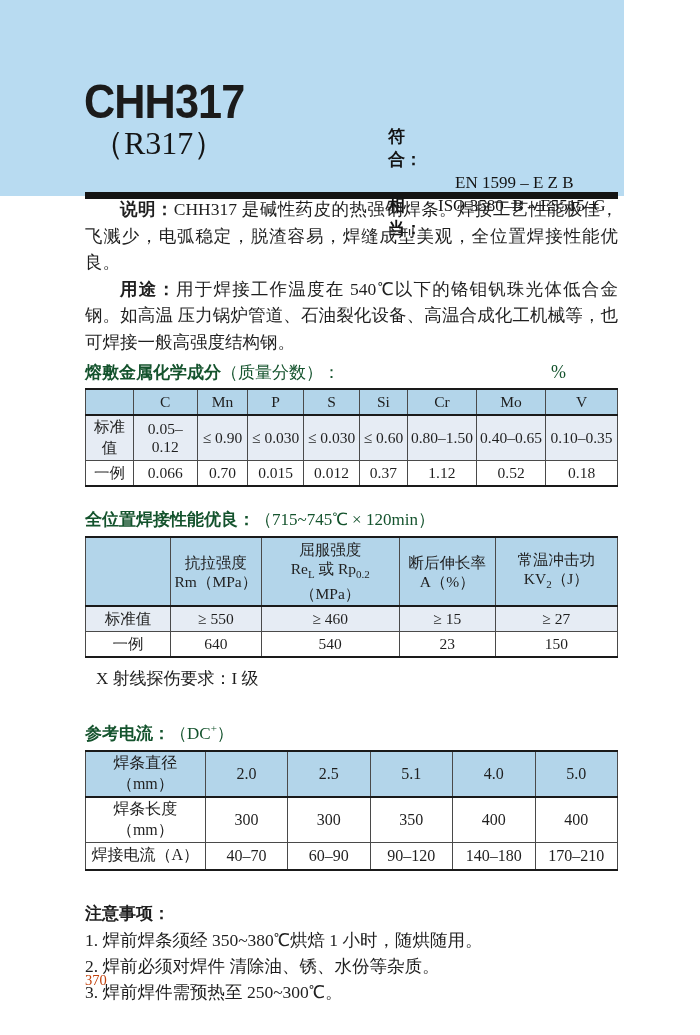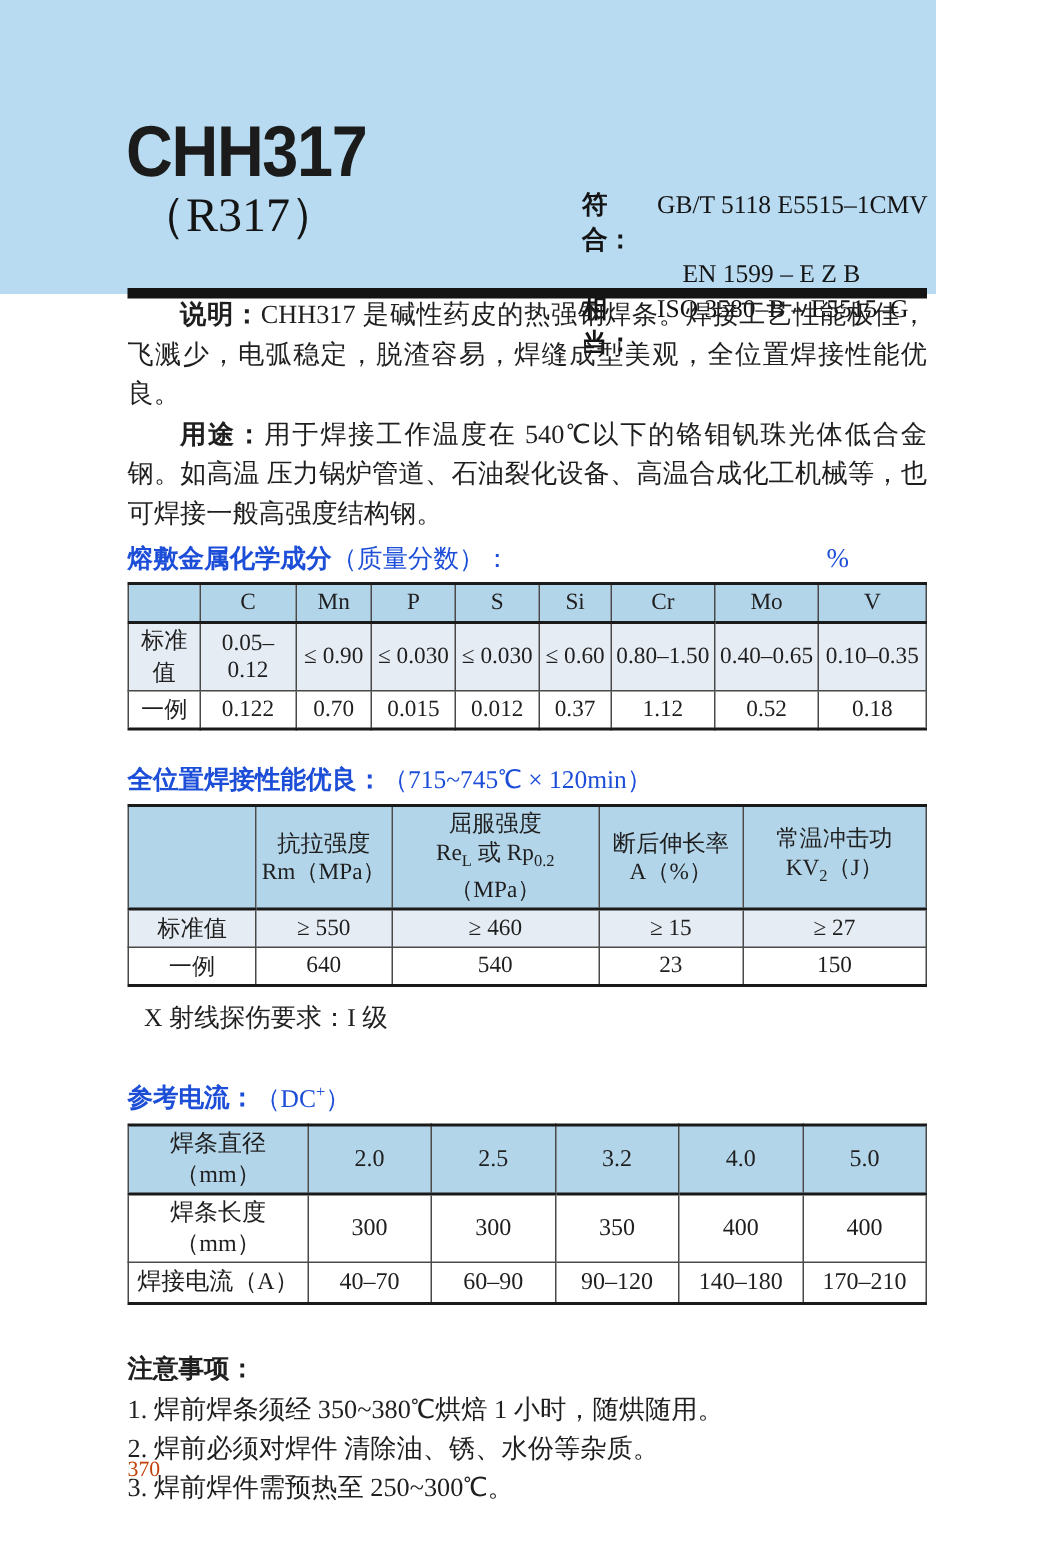--- a/index.html
+++ b/index.html
@@ -16,21 +16,21 @@
   .alias{position:absolute;left:92px;top:122px;font-size:32px;color:#141414;}
   .stdblock{position:absolute;left:388px;top:97px;font-size:17px;line-height:23px;color:#141414;margin-top:28px;}
   .stdrow{display:flex;}
   .stdlabel{width:50px;font-family:"Liberation Sans", sans-serif;font-weight:bold;flex:0 0 auto;}
   .stdline2{padding-left:67px;}
   .bar{position:absolute;left:85px;top:192px;width:533px;height:7px;background:#141414;}
   .content{position:absolute;top:196px;left:85px;width:533px;}
   .hei{font-family:"Liberation Sans", sans-serif;font-weight:bold;}
   .desc{font-size:17.5px;line-height:26.5px;text-align:justify;}
   .desc p{margin:0;text-indent:2em;}
-  .sectitle{font-size:17px;line-height:22px;color:#1d4ed8;}
+  .sectitle{font-size:17px;line-height:22px;color:#14532d;}
   .titlerow{display:flex;justify-content:space-between;align-items:baseline;}
   .pct{margin-right:52px;font-size:18px;}
   table{width:100%;border-collapse:collapse;text-align:center;font-size:15.5px;
         border-top:2px solid #1a1a1a;border-bottom:2px solid #1a1a1a;}
   td{border:1px solid #4a4a4a;padding:1px 1px;vertical-align:middle;}
   tr.hdr td{background:#b3d5ea;border-bottom:2px solid #1a1a1a;}
   tr.tint td{background:#e6ecf4;}
   .t1{margin-top:4px;}
   .t1 td{height:22px;}
   .t2 td{height:22px;}
@@ -50,21 +50,20 @@
 </style>
 </head>
 <body>
 
 <div class="band">
   <div class="model">CHH317</div>
   <div class="alias">（R317）</div>
   <div class="stdblock">
     <div class="stdrow">
       <span class="stdlabel">符合：</span>
-      <span>GB/T 5118 E5515–1CMV</span>
     </div>
     <div class="stdline2">EN 1599 – E Z B</div>
     <div class="stdrow">
       <span class="stdlabel">相当：</span>
       <span>ISO 3580–B – E5515–G</span>
     </div>
   </div>
 </div>
 <div class="bar"></div>
 
@@ -110,21 +109,21 @@
       <td>≤ 0.90</td>
       <td>≤ 0.030</td>
       <td>≤ 0.030</td>
       <td>≤ 0.60</td>
       <td>0.80–1.50</td>
       <td>0.40–0.65</td>
       <td>0.10–0.35</td>
     </tr>
     <tr>
       <td>一例</td>
-      <td>0.122</td>
+      <td>0.066</td>
       <td>0.70</td>
       <td>0.015</td>
       <td>0.012</td>
       <td>0.37</td>
       <td>1.12</td>
       <td>0.52</td>
       <td>0.18</td>
     </tr>
   </tbody>
     </table>
@@ -191,21 +190,21 @@
         <col style="width:15.5%">
         <col style="width:15.5%">
         <col style="width:15.5%">
         <col style="width:15.5%">
     </colgroup>
     <tbody>
         <tr class="blue">
       <td>焊条直径（mm）</td>
       <td>2.0</td>
       <td>2.5</td>
-      <td>3.2</td>
+      <td>5.1</td>
       <td>4.0</td>
       <td>5.0</td>
     </tr>
     <tr>
       <td>焊条长度（mm）</td>
       <td>300</td>
       <td>300</td>
       <td>350</td>
       <td>400</td>
       <td>400</td>

